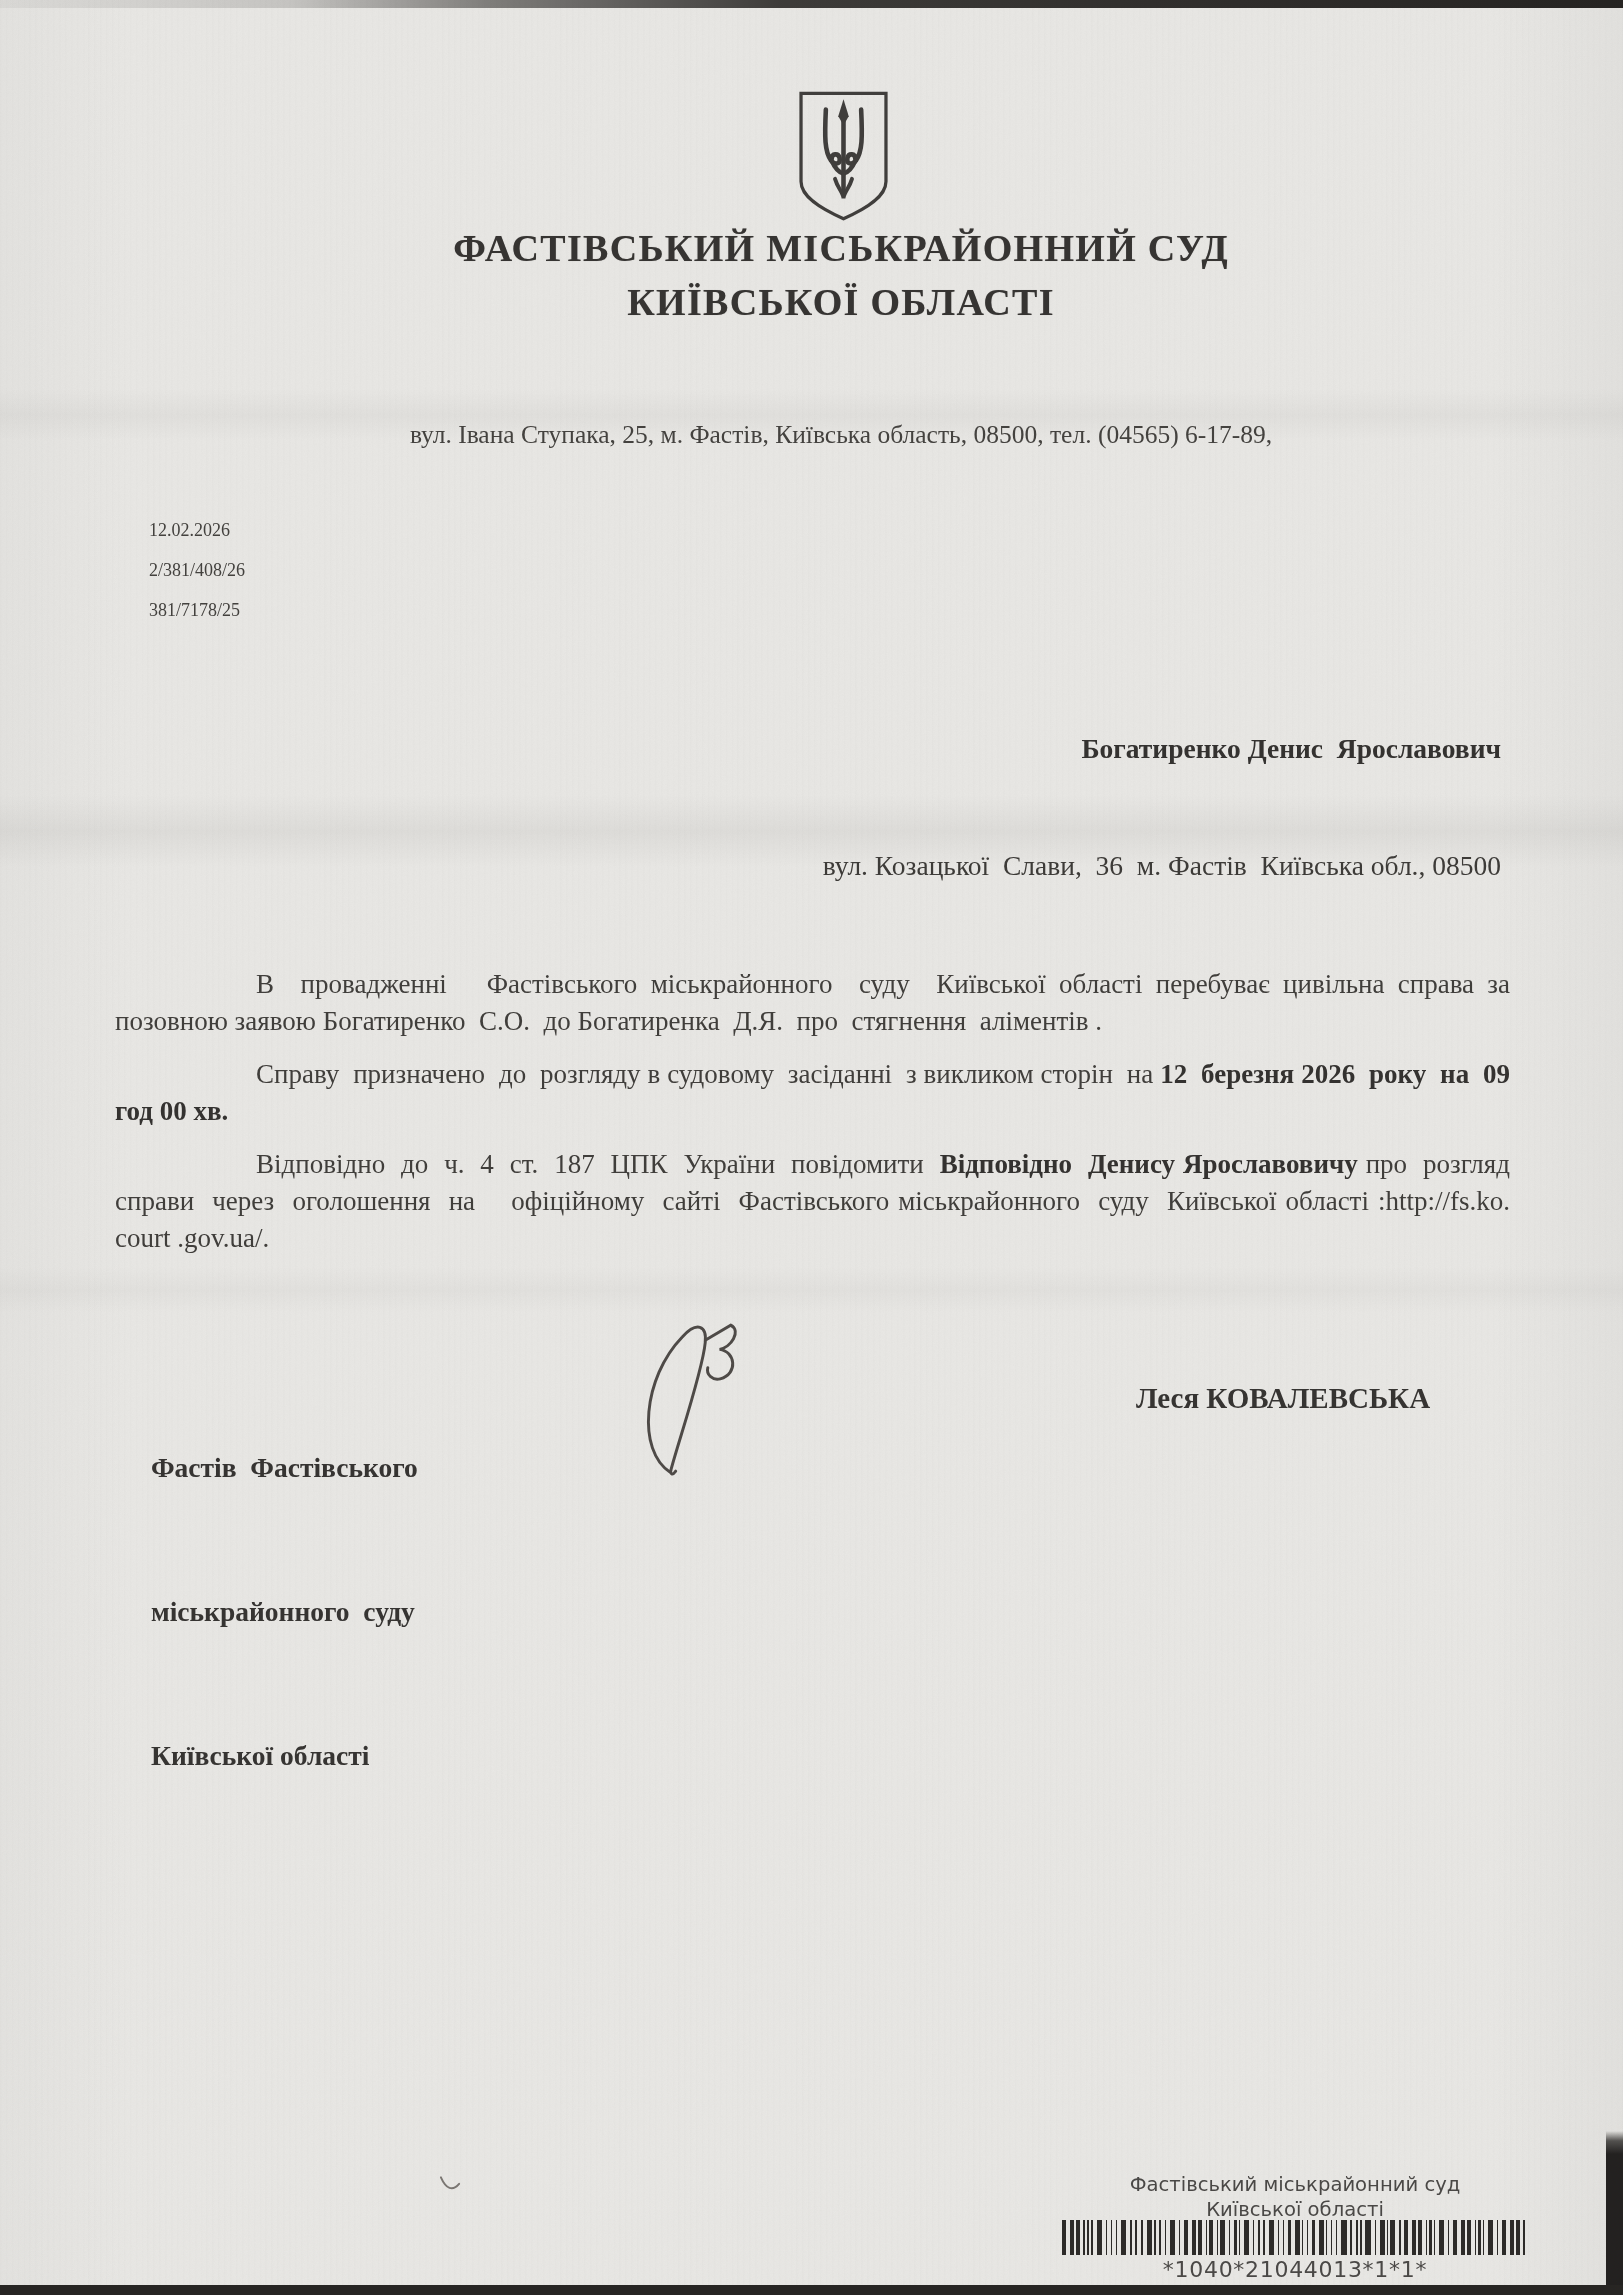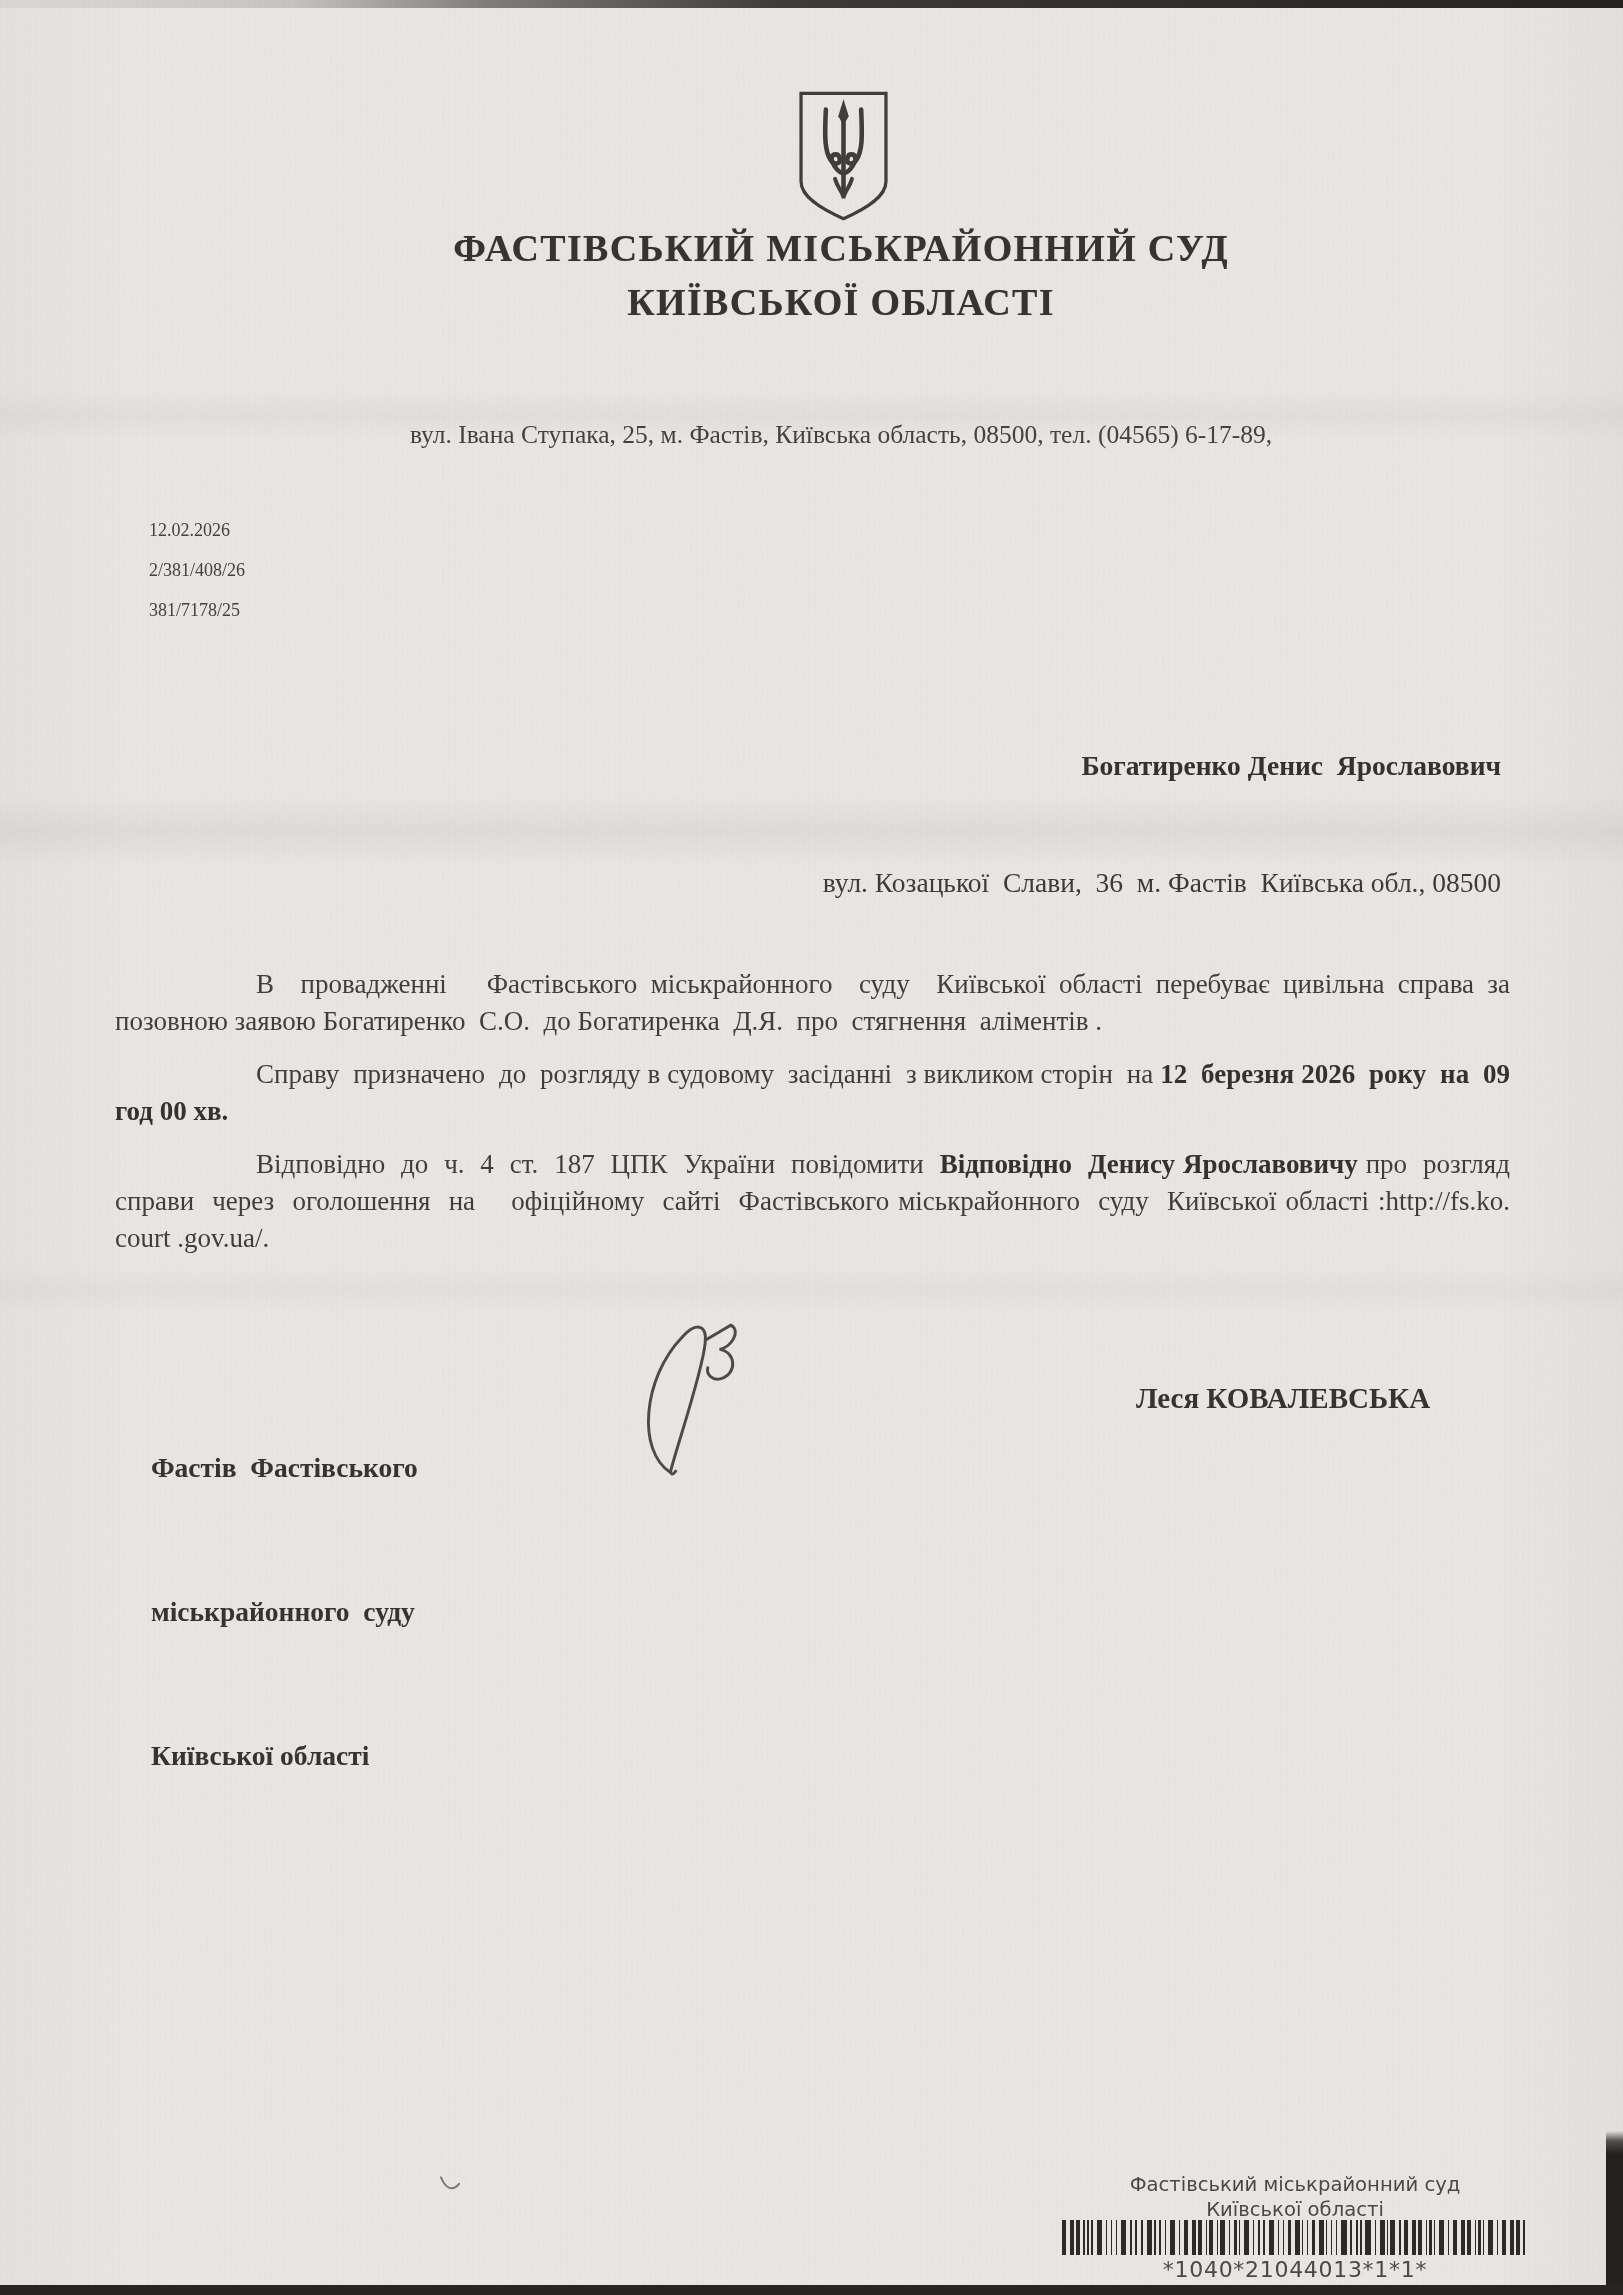--- a/index.html
+++ b/index.html
@@ -60,21 +60,21 @@
   }
 
   
   .ref-block {
     position: absolute; left: 149px; top: 486px;
     font-size: 18px; line-height: 40px; color: #43413e; margin-top: 24px;
   }
 
   
   .recipient {
-    position: absolute; right: 122px; top: 668px; width: 982px;
+    position: absolute; right: 122px; top: 651px; width: 982px;
     text-align: right; font-size: 27.5px; line-height: 39px; color: #3d3b38;
     white-space: pre-wrap;
   }
   .recipient .name { font-weight: bold; color: #343230; }
 
   
   .body-text {
     position: absolute; left: 99px; top: 950px; width: 1427px;
     font-size: 27px; line-height: 37px; color: #403e3b;
     text-align: justify;

